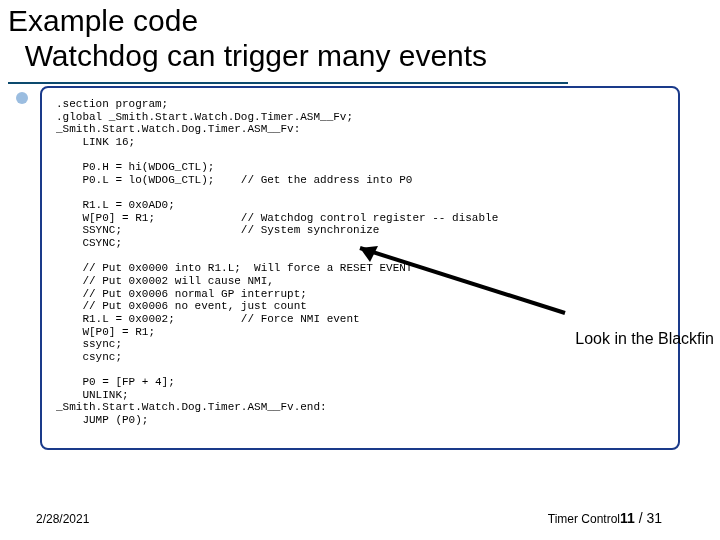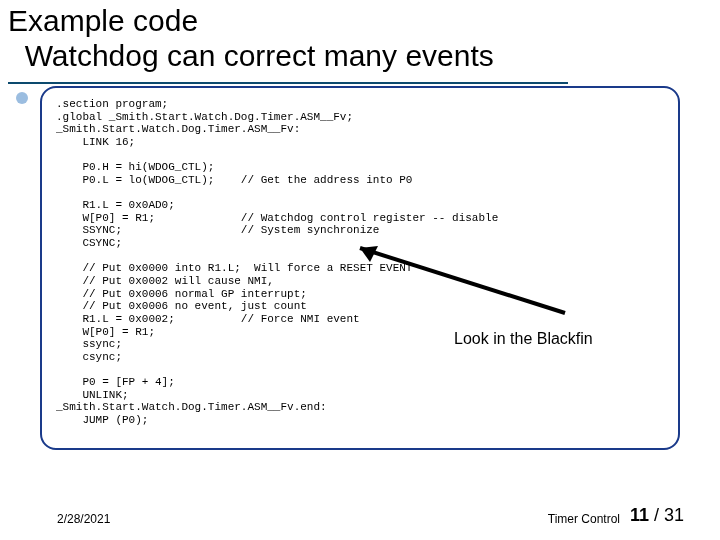--- a/index.html
+++ b/index.html
@@ -24,21 +24,21 @@
     display: inline-block;
     width: 560px;
   }
   .code-box {
     position: absolute;
     left: 40px;
     top: 86px;
     width: 640px;
     height: 364px;
     border: 2px solid #1a3a8a;
-    border-radius: 16px;
+    border-radius: 8px;
     padding: 10px 14px;
     font-family: "Courier New", monospace;
     font-size: 11px;
     line-height: 1.15;
     color: #000;
     white-space: pre;
   }
   .bullet {
     position: absolute;
     left: 16px;
@@ -47,52 +47,52 @@
     height: 12px;
     border-radius: 50%;
     background: #9bbde0;
   }
   .annotation {
     position: absolute;
     right: 6px;
     top: 330px;
     width: 260px;
     font-size: 16px;
-    text-align: left;
+    text-align: right;
     color: #000;
   }
   .arrow {
     position: absolute;
     left: 340px;
     top: 238px;
     width: 230px;
     height: 80px;
     pointer-events: none;
   }
   .footer {
     position: absolute;
     bottom: 14px;
     left: 0;
     width: 720px;
     display: flex;
     align-items: flex-end;
     font-size: 12px;
   }
-  .footer .date { width: 216px; padding-left: 57px; }
+  .footer .date { width: 216px; padding-left: 36px; }
   .footer .mid { flex: 1; text-align: right; }
-  .footer .page { width: 100px; text-align: right; padding-right: 36px; font-size: 18px; }
+  .footer .page { width: 100px; padding-right: 28px; font-size: 14px; }
   .footer .page b { font-weight: bold; }
 </style>
 </head>
 <body>
 
 <div class="title-block">
   <h1>
     <span>Example code</span><br>
-    &nbsp;&nbsp;<span>Watchdog can correct many events</span>
+    &nbsp;&nbsp;<span>Watchdog can trigger many events</span>
   </h1>
 </div>
 
 <div class="bullet"></div>
 
 <div class="code-box"><span>.section program;</span>
 <span>.global _Smith.Start.Watch.Dog.Timer.ASM__Fv;</span>
 <span>_Smith.Start.Watch.Dog.Timer.ASM__Fv:</span>
 <span>    LINK 16;</span>
 <span></span>

